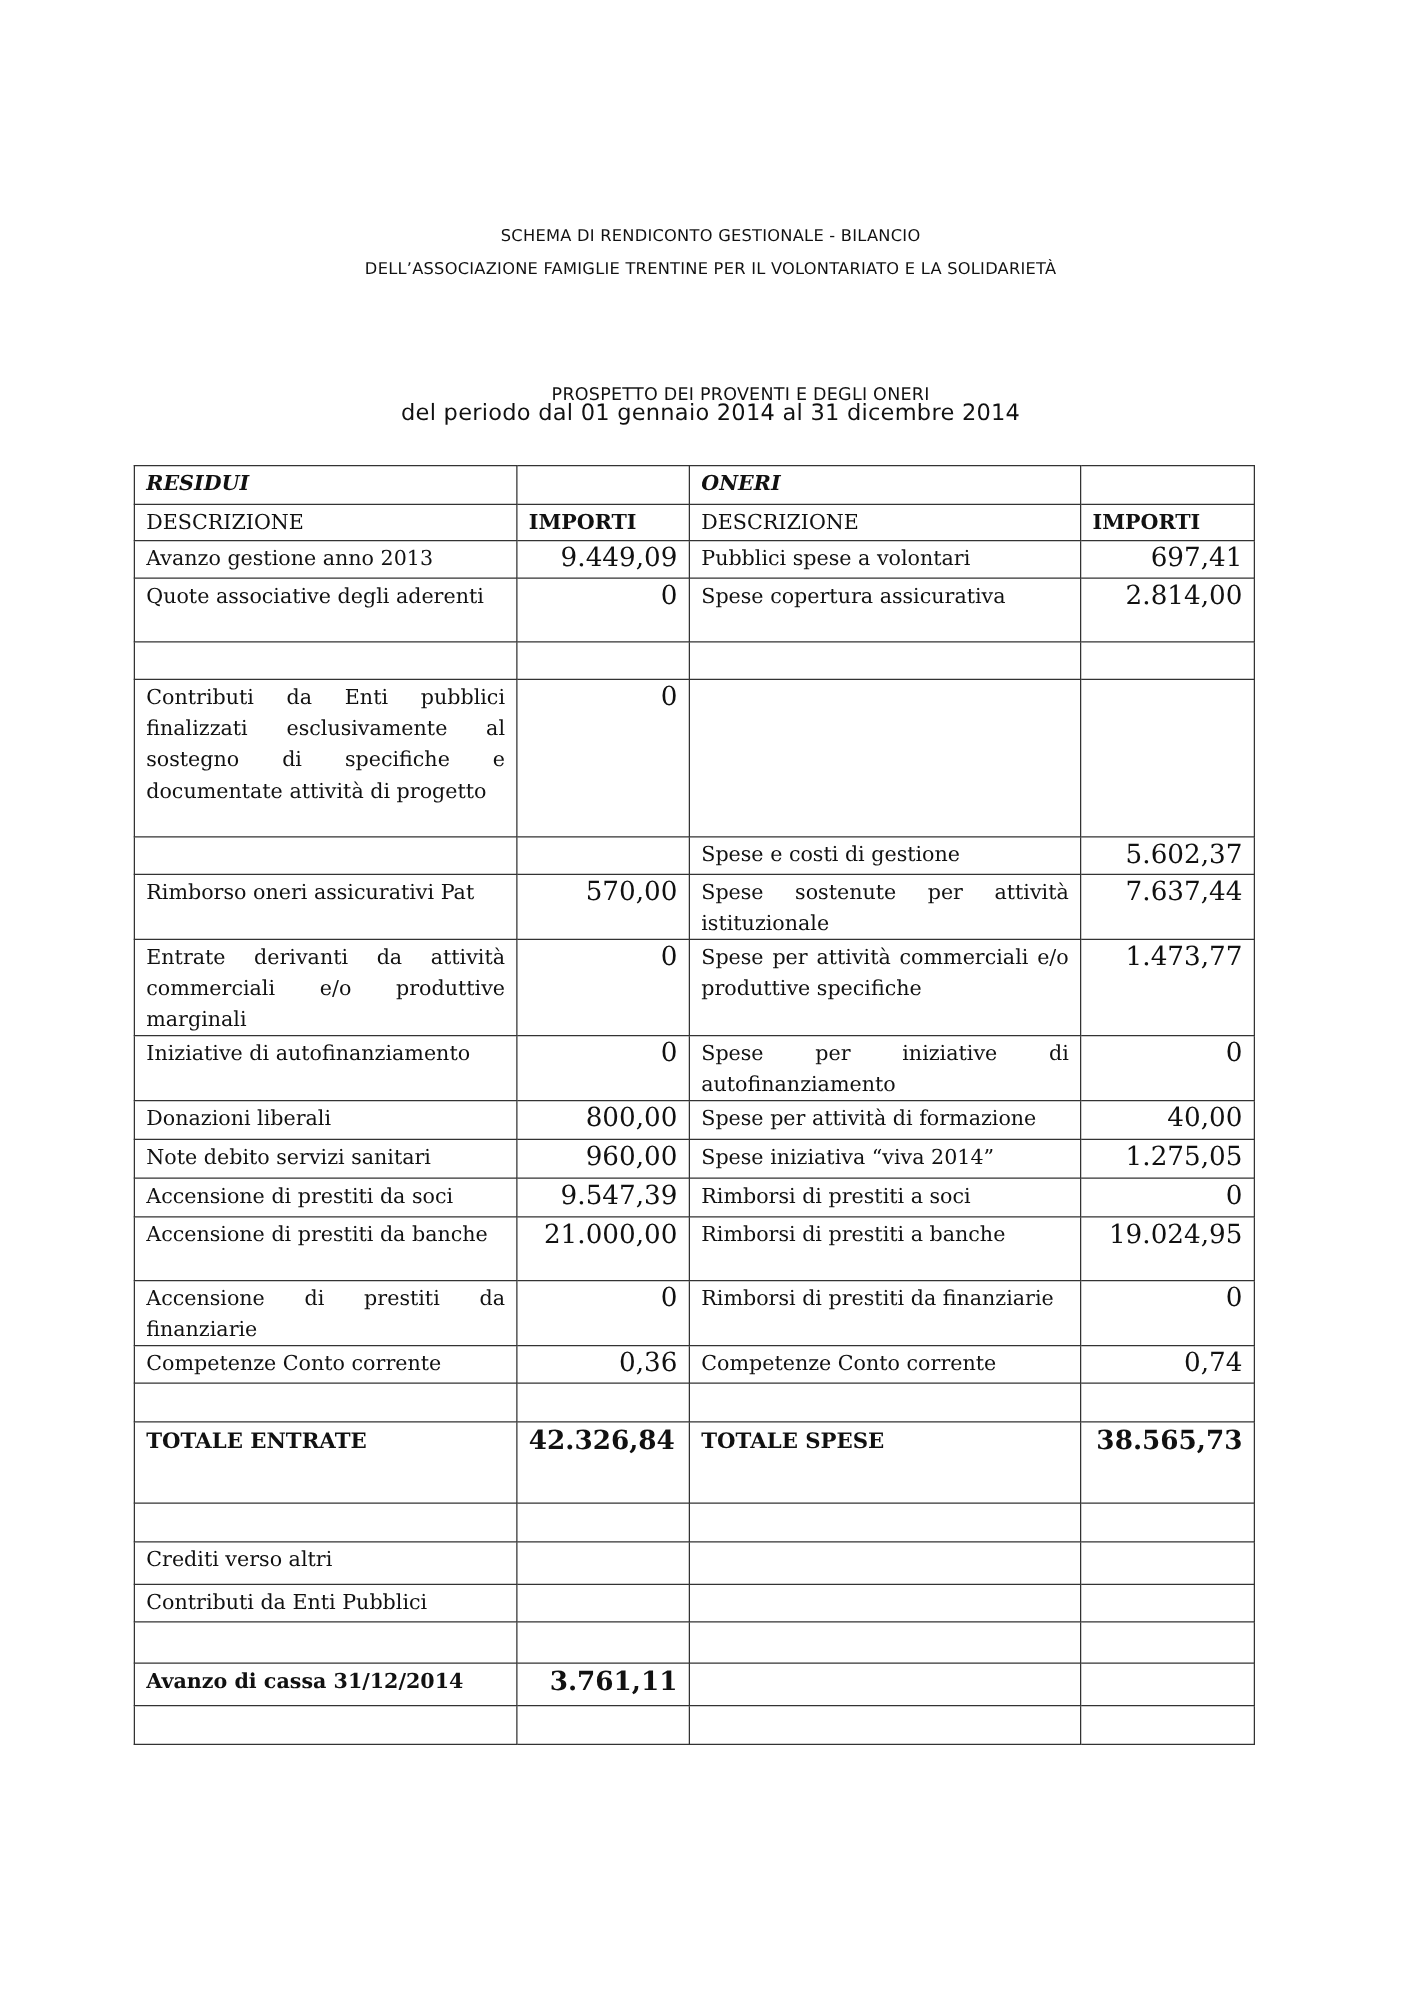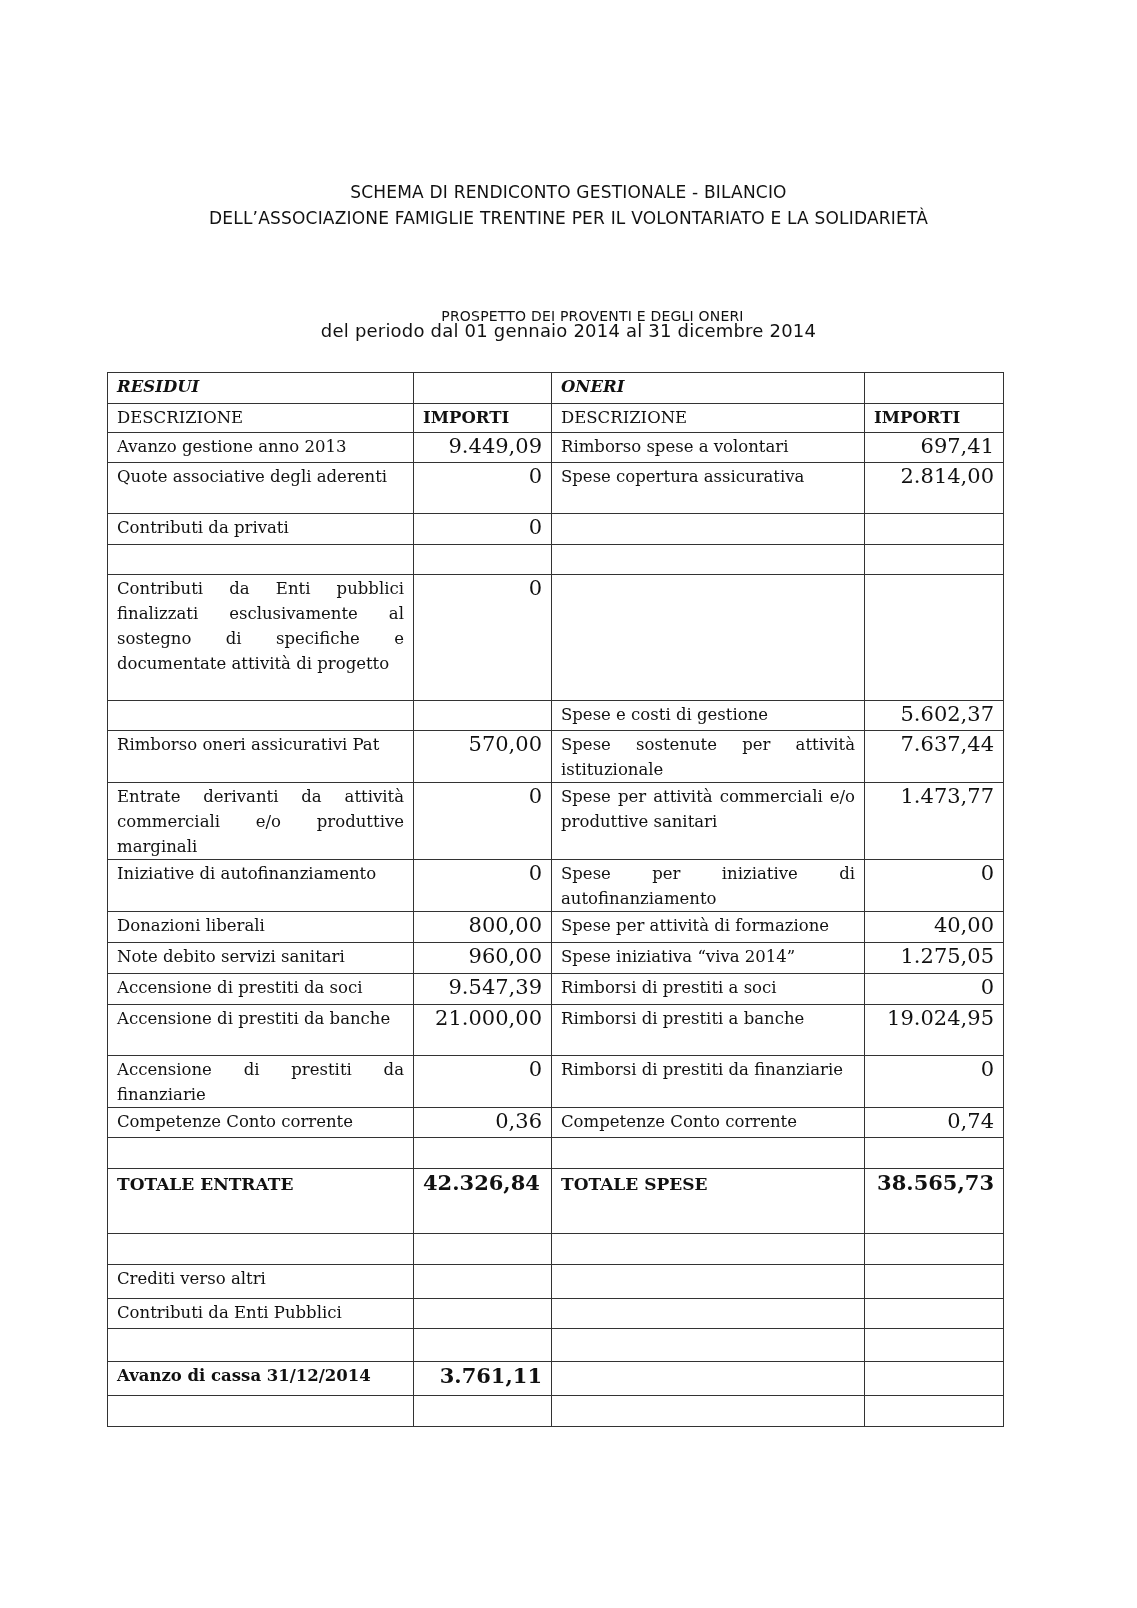--- a/index.html
+++ b/index.html
@@ -1,19 +1,19 @@
 <!DOCTYPE html>
 <html><head>
 <meta charset="utf-8">
 <style>
   html, body { margin: 0; padding: 0; background: #ffffff; }
   body { width: 1137px; height: 1608px; position: relative; color: #111; }
   .title {
     position: absolute; left: 0; width: 1137px; text-align: center;
-    font-family: "DejaVu Sans", sans-serif; font-size: 17px; letter-spacing: 0.2px;
+    font-family: "DejaVu Sans", sans-serif; font-size: 13px; letter-spacing: 0.2px;
   }
   .t1 { top: 182px; }
   .t2 { top: 208px; }
   .t3 { top: 308px; font-size: 14px; padding-left: 24px; }
   .t4 { top: 320px; font-size: 18px; }
   table.sheet {
     position: absolute; left: 107px; top: 372px; width: 896px;
     border-collapse: collapse; table-layout: fixed;
     font-family: "DejaVu Serif", serif; font-size: 16.5px;
   }
@@ -54,34 +54,28 @@
     </tr>
     <tr style="height:29px">
       <td>DESCRIZIONE</td>
       <td class="hdr-imp">IMPORTI</td>
       <td>DESCRIZIONE</td>
       <td class="hdr-imp">IMPORTI</td>
     </tr>
   <tr style="height: 30px;">
         <td class="desc">Avanzo gestione anno 2013</td>
         <td class="amt">9.449,09</td>
-        <td class="desc">Rimborso spese a volontari</td>
+        <td class="desc">Pubblici spese a volontari</td>
         <td class="amt">697,41</td>
       </tr>
       <tr style="height: 51px;">
         <td class="desc">Quote associative degli aderenti</td>
         <td class="amt">0</td>
         <td class="desc">Spese copertura assicurativa</td>
         <td class="amt">2.814,00</td>
-      </tr>
-      <tr style="height: 31px;">
-        <td class="desc">Contributi da privati</td>
-        <td class="amt">0</td>
-        <td class="desc"></td>
-        <td class="amt"></td>
       </tr>
       <tr style="height: 30px;">
         <td class="desc"></td>
         <td class="amt"></td>
         <td class="desc"></td>
         <td class="amt"></td>
       </tr>
       <tr style="height: 126px;">
         <td class="desc">Contributi da Enti pubblici finalizzati esclusivamente al sostegno di specifiche e documentate attività di progetto</td>
         <td class="amt">0</td>
@@ -96,21 +90,21 @@
       </tr>
       <tr style="height: 52px;">
         <td class="desc">Rimborso oneri assicurativi Pat</td>
         <td class="amt">570,00</td>
         <td class="desc">Spese sostenute per attività istituzionale</td>
         <td class="amt">7.637,44</td>
       </tr>
       <tr style="height: 75px;">
         <td class="desc">Entrate derivanti da attività commerciali e/o produttive marginali</td>
         <td class="amt">0</td>
-        <td class="desc">Spese per attività commerciali e/o produttive sanitari</td>
+        <td class="desc">Spese per attività commerciali e/o produttive specifiche</td>
         <td class="amt">1.473,77</td>
       </tr>
       <tr style="height: 51px;">
         <td class="desc">Iniziative di autofinanziamento</td>
         <td class="amt">0</td>
         <td class="desc">Spese per iniziative di autofinanziamento</td>
         <td class="amt">0</td>
       </tr>
       <tr style="height: 31px;">
         <td class="desc">Donazioni liberali</td>

